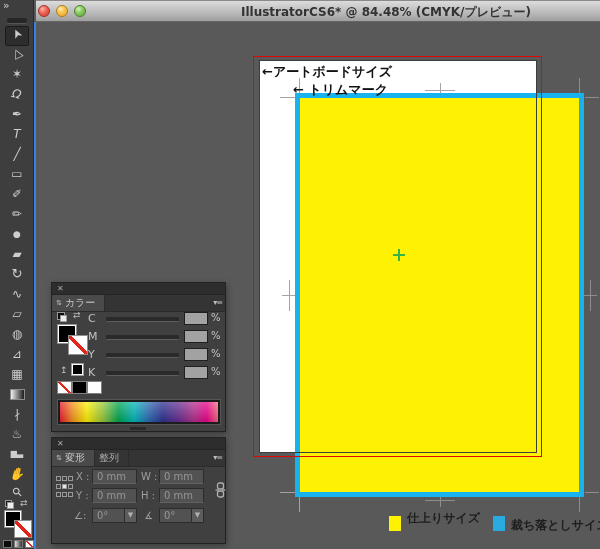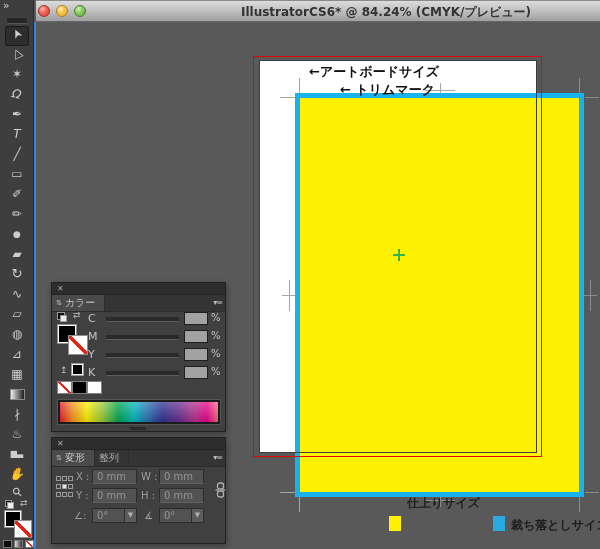--- a/index.html
+++ b/index.html
@@ -55,21 +55,21 @@
   .bleed-rect{position:absolute;left:295px;top:93px;width:289px;height:404px;background:#18b3ee;z-index:3;}
   .trim-yellow{position:absolute;left:5px;top:5px;right:5px;bottom:5px;background:#fef102;}
   .artboard-border{position:absolute;left:259px;top:60px;width:278px;height:393px;
     border:1px solid #3d3d3d;box-sizing:border-box;z-index:5;}
   .red-rect{position:absolute;left:253px;top:56px;width:289px;height:401px;
     border:1px solid #e00606;box-sizing:border-box;z-index:6;}
   .a4-label{position:absolute;left:440px;top:291px;transform:translate(-50%,-54%);
     font-size:45px;color:#161616;white-space:nowrap;z-index:4;letter-spacing:1px;}
   .center-cross-h{position:absolute;left:393px;top:254px;width:12px;height:2px;background:#35b44a;z-index:4;}
   .center-cross-v{position:absolute;left:398px;top:249px;width:2px;height:12px;background:#35b44a;z-index:4;}
-  .anno{position:absolute;font-size:13px;font-weight:bold;color:#111;z-index:7;white-space:nowrap;margin-left:47px;}
+  .anno{position:absolute;font-size:13px;font-weight:bold;color:#111;z-index:7;white-space:nowrap;}
   .tm{position:absolute;background:#a4a4a4;z-index:2;}
   .tm.ongray{background:#8d8d8d;}
 
   
   .legend-swatch{position:absolute;width:12px;height:15px;z-index:7;}
   .legend-label{position:absolute;font-size:12px;font-weight:bold;color:#1d1d1d;z-index:7;white-space:nowrap;}
 
   
   .panel{position:absolute;background:#404040;border:1px solid #222;box-sizing:border-box;
     box-shadow:1px 2px 6px rgba(0,0,0,.35);z-index:10;}
@@ -129,21 +129,21 @@
 </style>
 </head>
 <body>
 
 <div class="app">
 
   <div class="titlebar">
     <span class="light red"></span>
     <span class="light yellow"></span>
     <span class="light green"></span>
-    <div class="win-title">IllustratorCS6* @ 84.24% (CMYK/プレビュー)</div>
+    <div class="win-title">IllustratorCS6* @ 84.48% (CMYK/プレビュー)</div>
   </div>
 
   <div class="artboard-white"></div>
 
   <div class="tm" style="left:299px;top:78px;width:1px;height:15px;"></div>
   <div class="tm" style="left:280px;top:97px;width:15px;height:1px;"></div>
   <div class="tm ongray" style="left:579px;top:78px;width:1px;height:15px;"></div>
   <div class="tm ongray" style="left:585px;top:97px;width:14px;height:1px;"></div>
   <div class="tm" style="left:299px;top:497px;width:1px;height:15px;"></div>
   <div class="tm" style="left:280px;top:492px;width:15px;height:1px;"></div>
@@ -165,21 +165,21 @@
   <div class="center-cross-h"></div>
   <div class="center-cross-v"></div>
 
   <div class="artboard-border"></div>
   <div class="red-rect"></div>
 
   <div class="anno" style="left:262px;top:63px;">←アートボードサイズ</div>
   <div class="anno" style="left:293px;top:81px;">← トリムマーク</div>
 
   <div class="legend-swatch" style="left:389px;top:516px;background:#fef102;"></div>
-  <div class="legend-label" style="left:407px;top:495px;">仕上りサイズ</div>
+  <div class="legend-label" style="left:407px;top:510px;">仕上りサイズ</div>
   <div class="legend-swatch" style="left:493px;top:516px;background:#29abe2;"></div>
   <div class="legend-label" style="left:511px;top:517px;">裁ち落としサイズ</div>
 
   <div class="toolbar">
     <span class="tb-collapse">»</span>
     <div class="tb-grip"></div>
     <div class="tool-selbox" style="top:26px;"></div>
 
     <span class="tool" style="top:26px;"><i class="rA">➤</i></span>
     <span class="tool" style="top:46px;"><i class="rA">▷</i></span>

